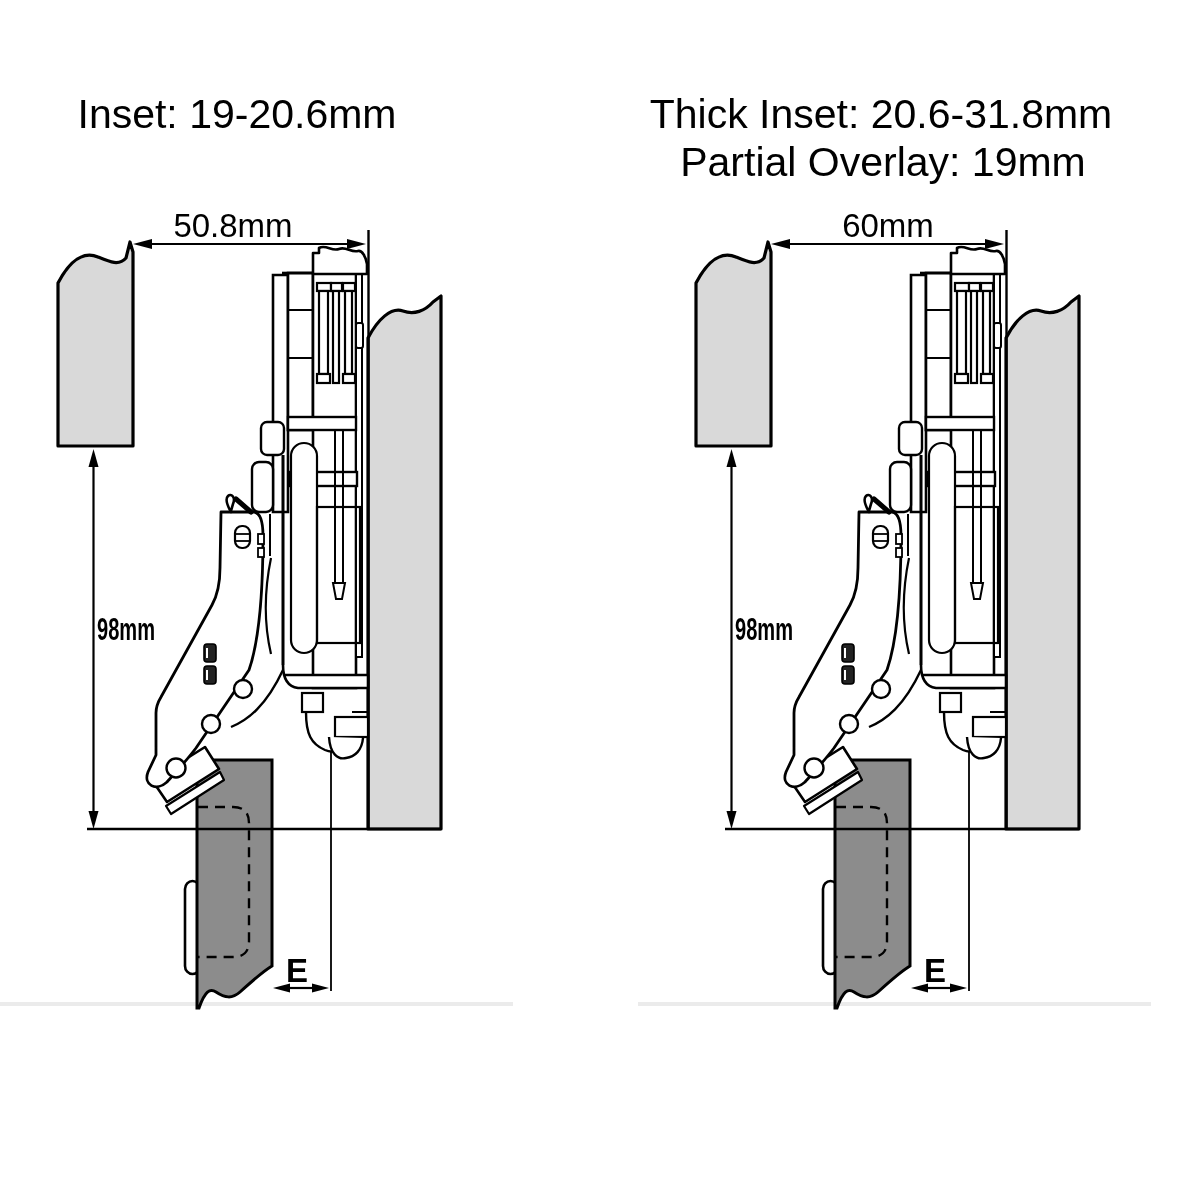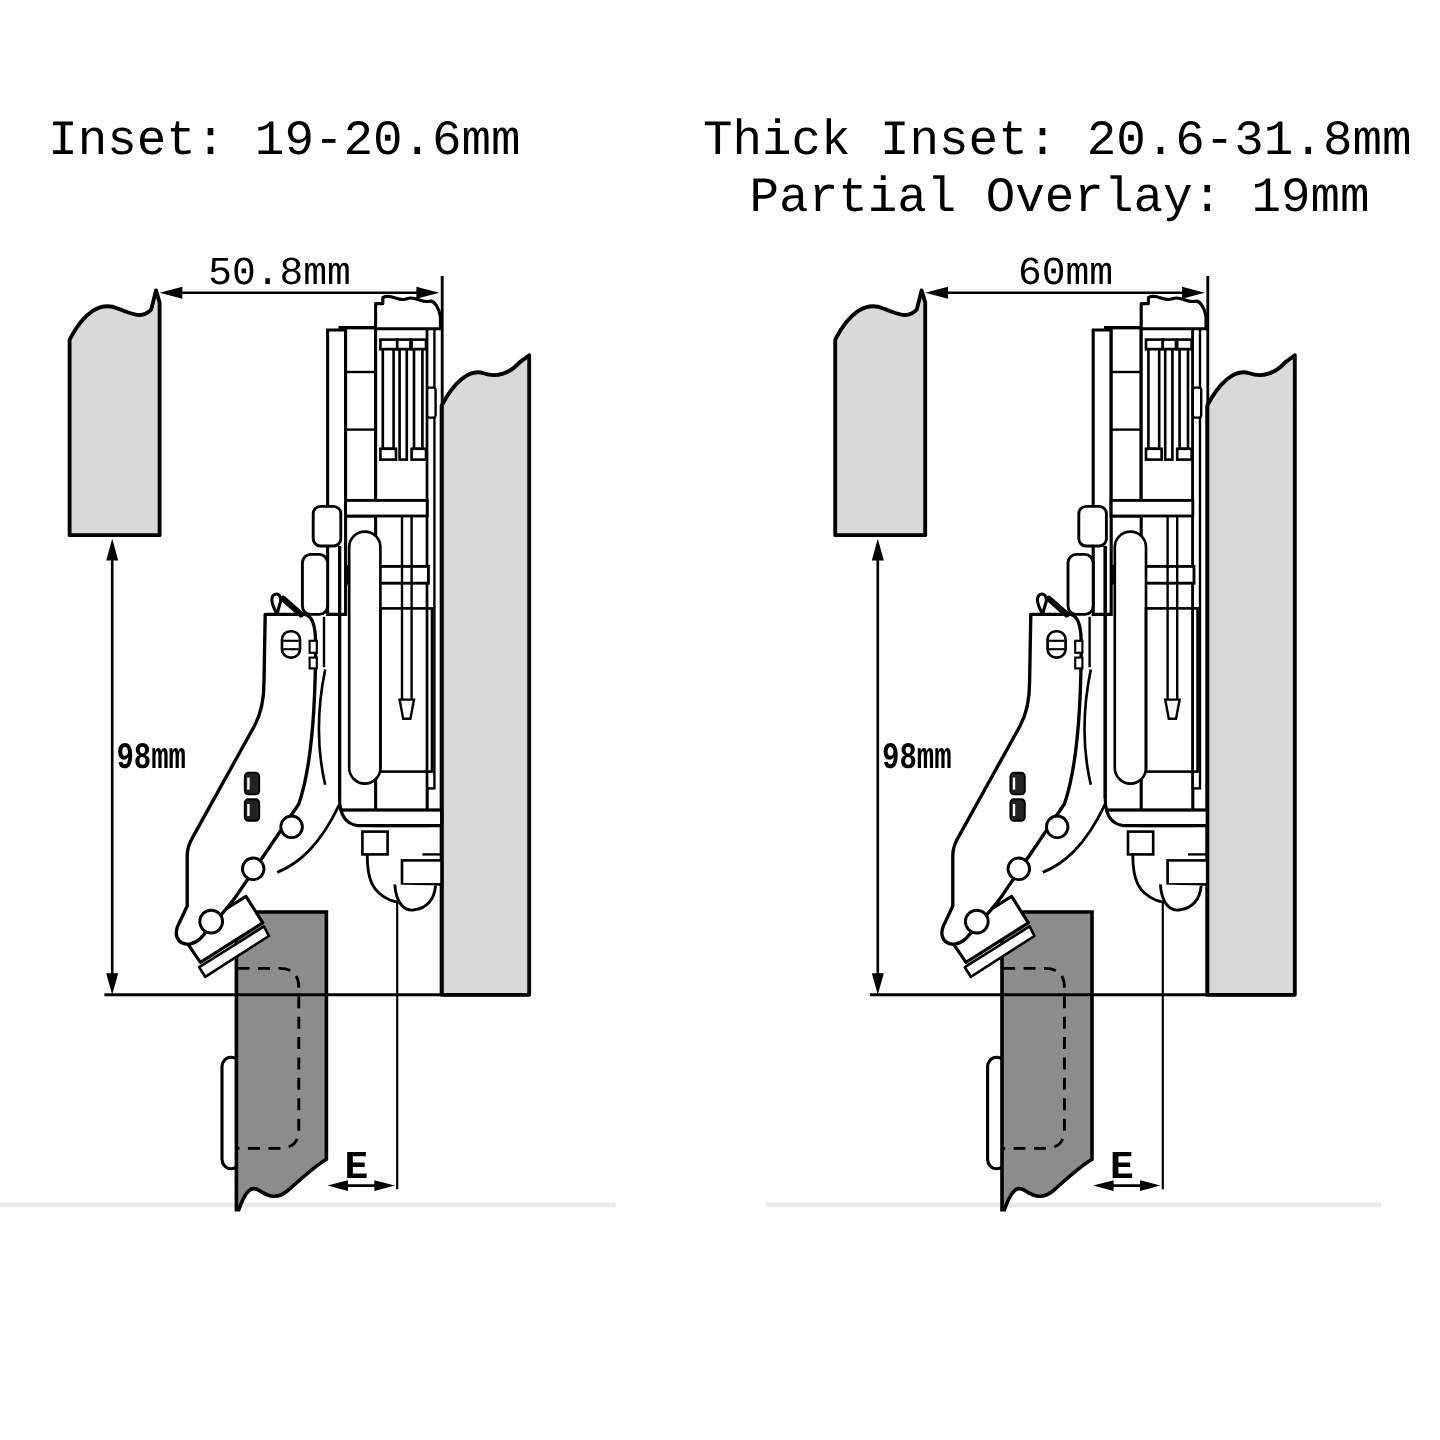--- a/index.html
+++ b/index.html
@@ -1,17 +1,17 @@
 <!DOCTYPE html>
 <html><head>
 <meta charset="utf-8">
 <style>
   html,body{margin:0;padding:0;background:#ffffff;}
   .page{position:relative;width:1200px;height:1200px;background:#ffffff;overflow:hidden;
-        font-family:Liberation Mono, monospace;border-radius:15px;}
+        font-family:Liberation Sans, sans-serif;border-radius:15px;}
   svg{position:absolute;left:0;top:0;}
   text{fill:#000000;}
   .title-text{font-size:41px;}
   .dim-text{font-size:33px;}
   .bold-dim{font-size:31px;font-weight:bold;}
   .edge-dim{font-size:33px;font-weight:bold;}
 </style>
 </head>
 <body>
 

